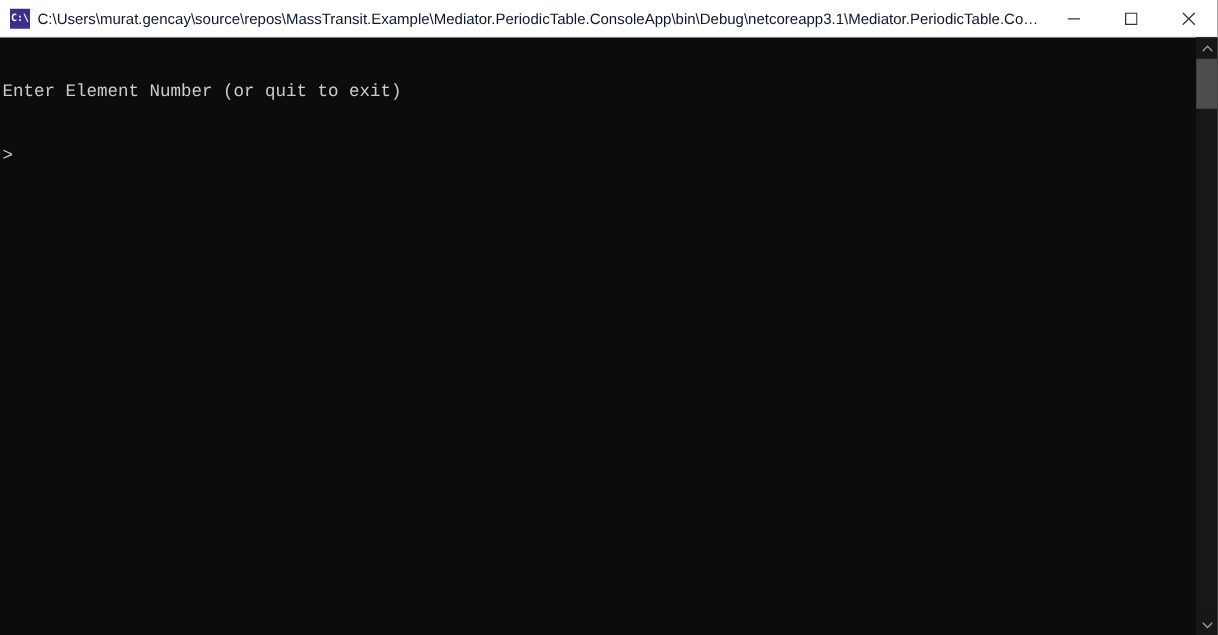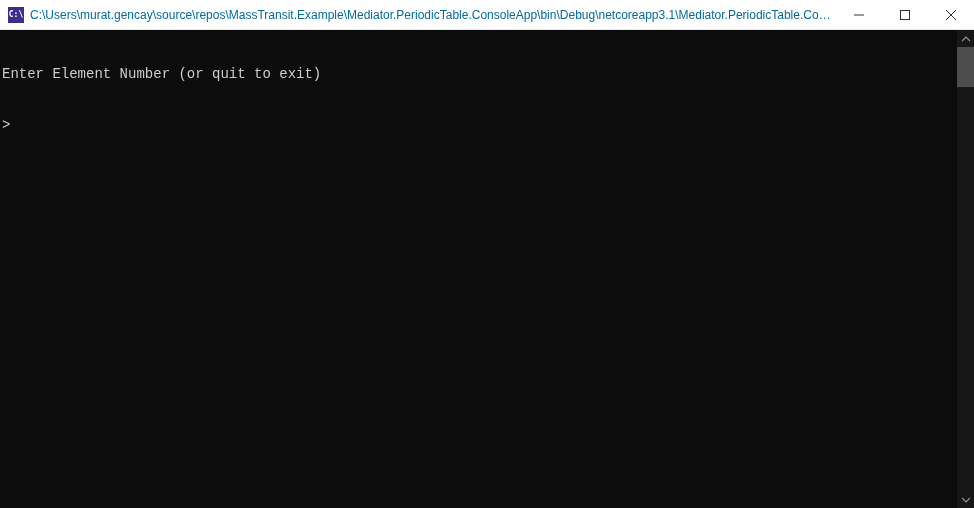--- a/index.html
+++ b/index.html
@@ -32,21 +32,21 @@
       align-items: center;
       justify-content: center;
       font-size: 8px;
       font-weight: bold;
       color: #ffffff;
       font-family: Consolas, monospace;
     }
     .titlebar-text {
       flex: 1;
       font-size: 12px;
-      color: #0369a1;
+      color: #0f172a;
       white-space: nowrap;
       overflow: hidden;
       text-overflow: ellipsis;
       padding-right: 4px;
     }
     .titlebar-controls {
       display: flex;
       height: 100%;
     }
     .titlebar-btn {

